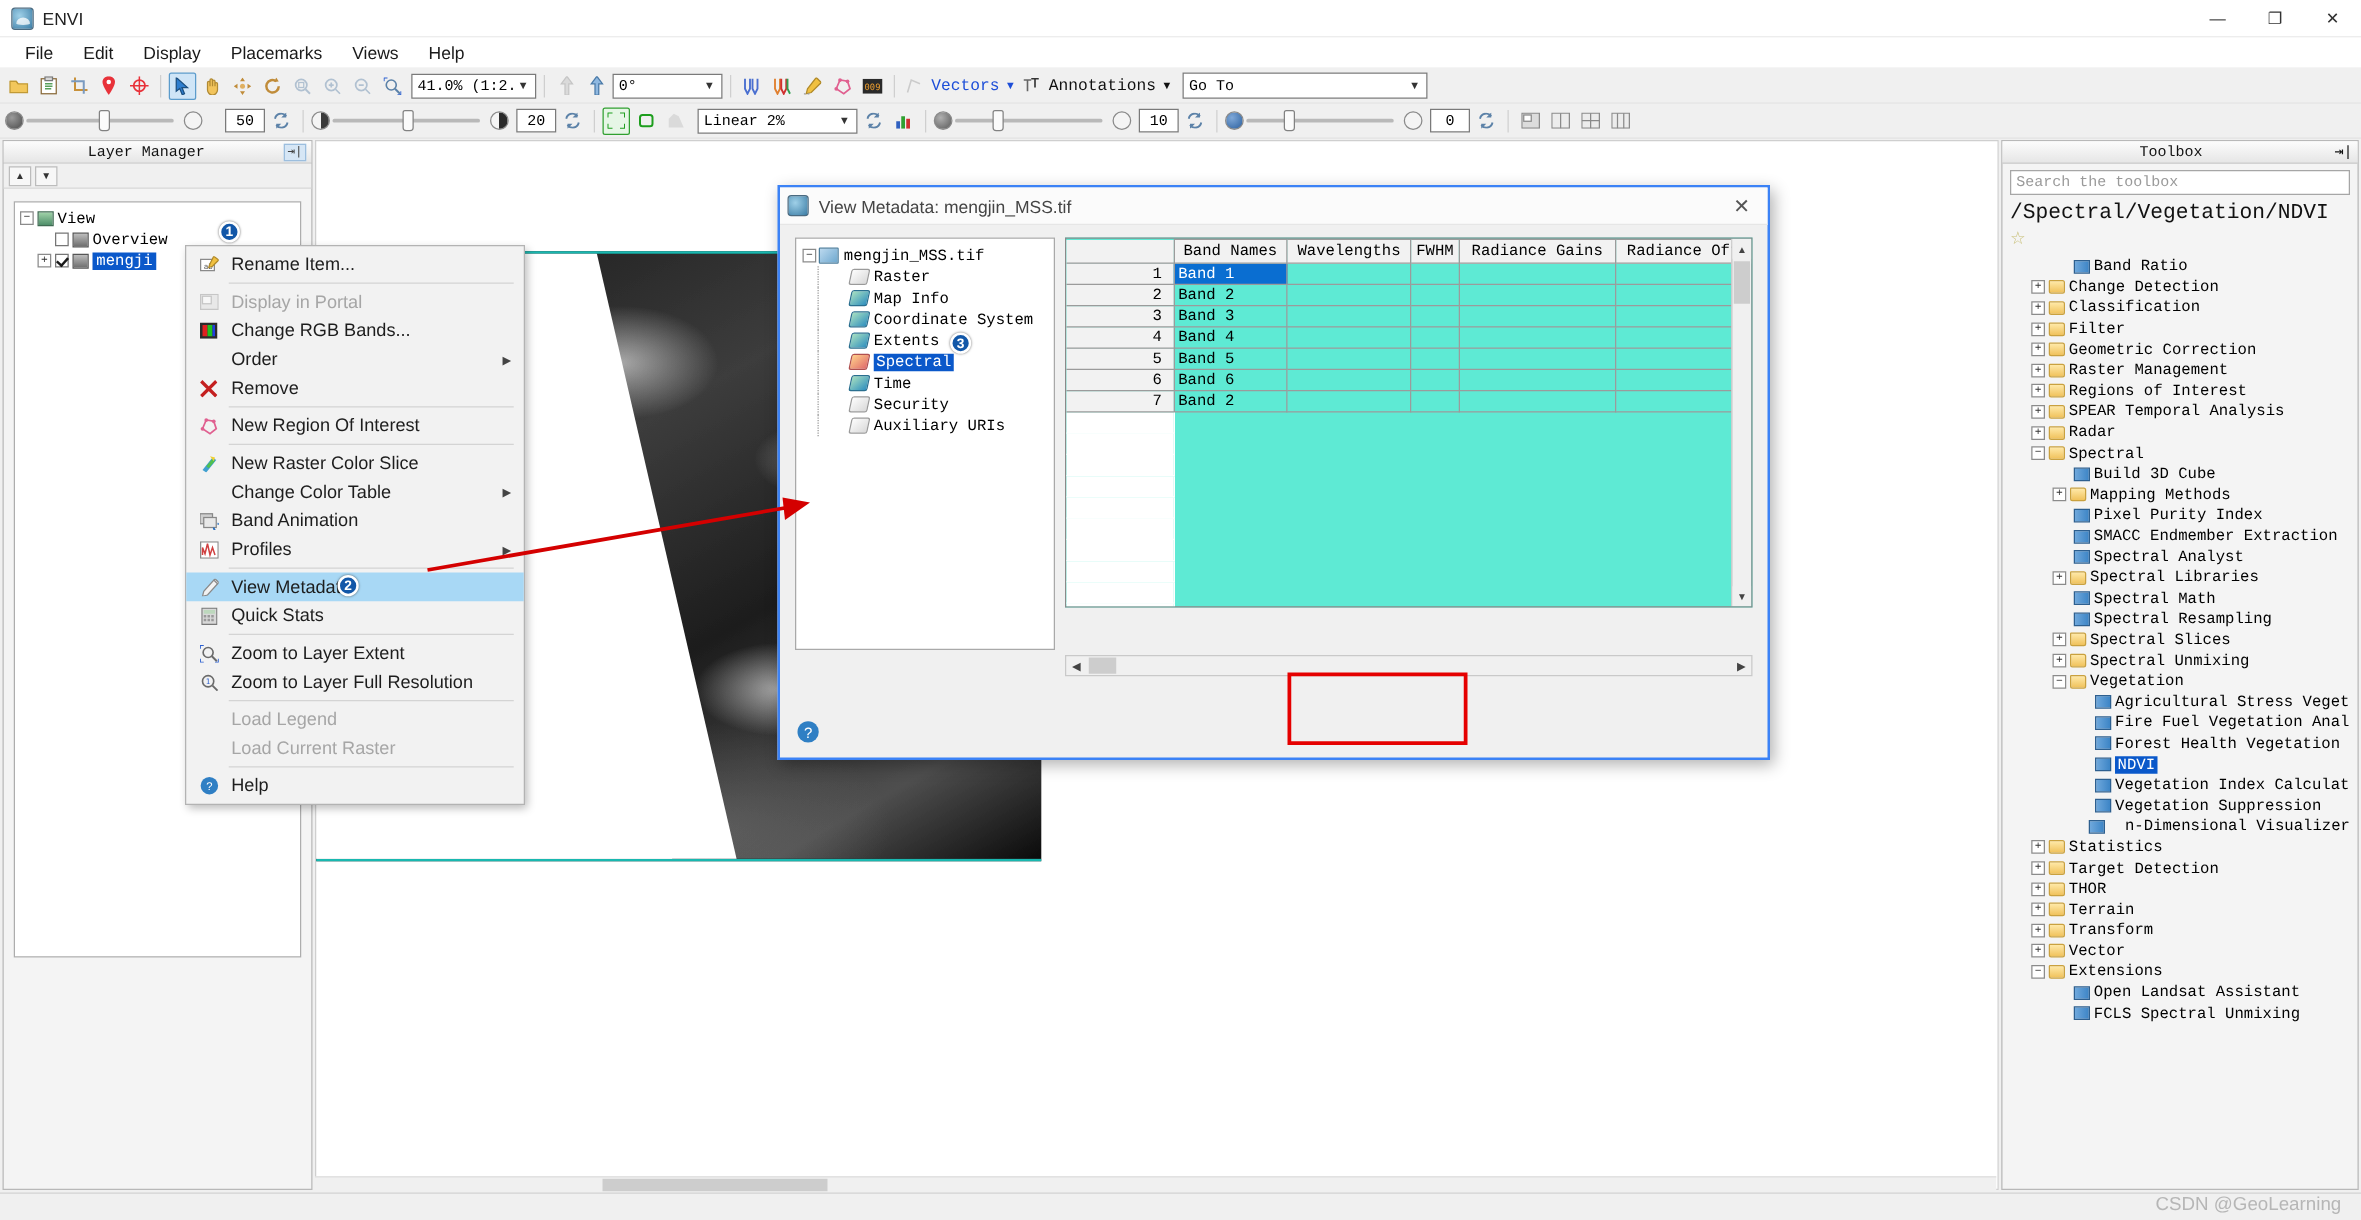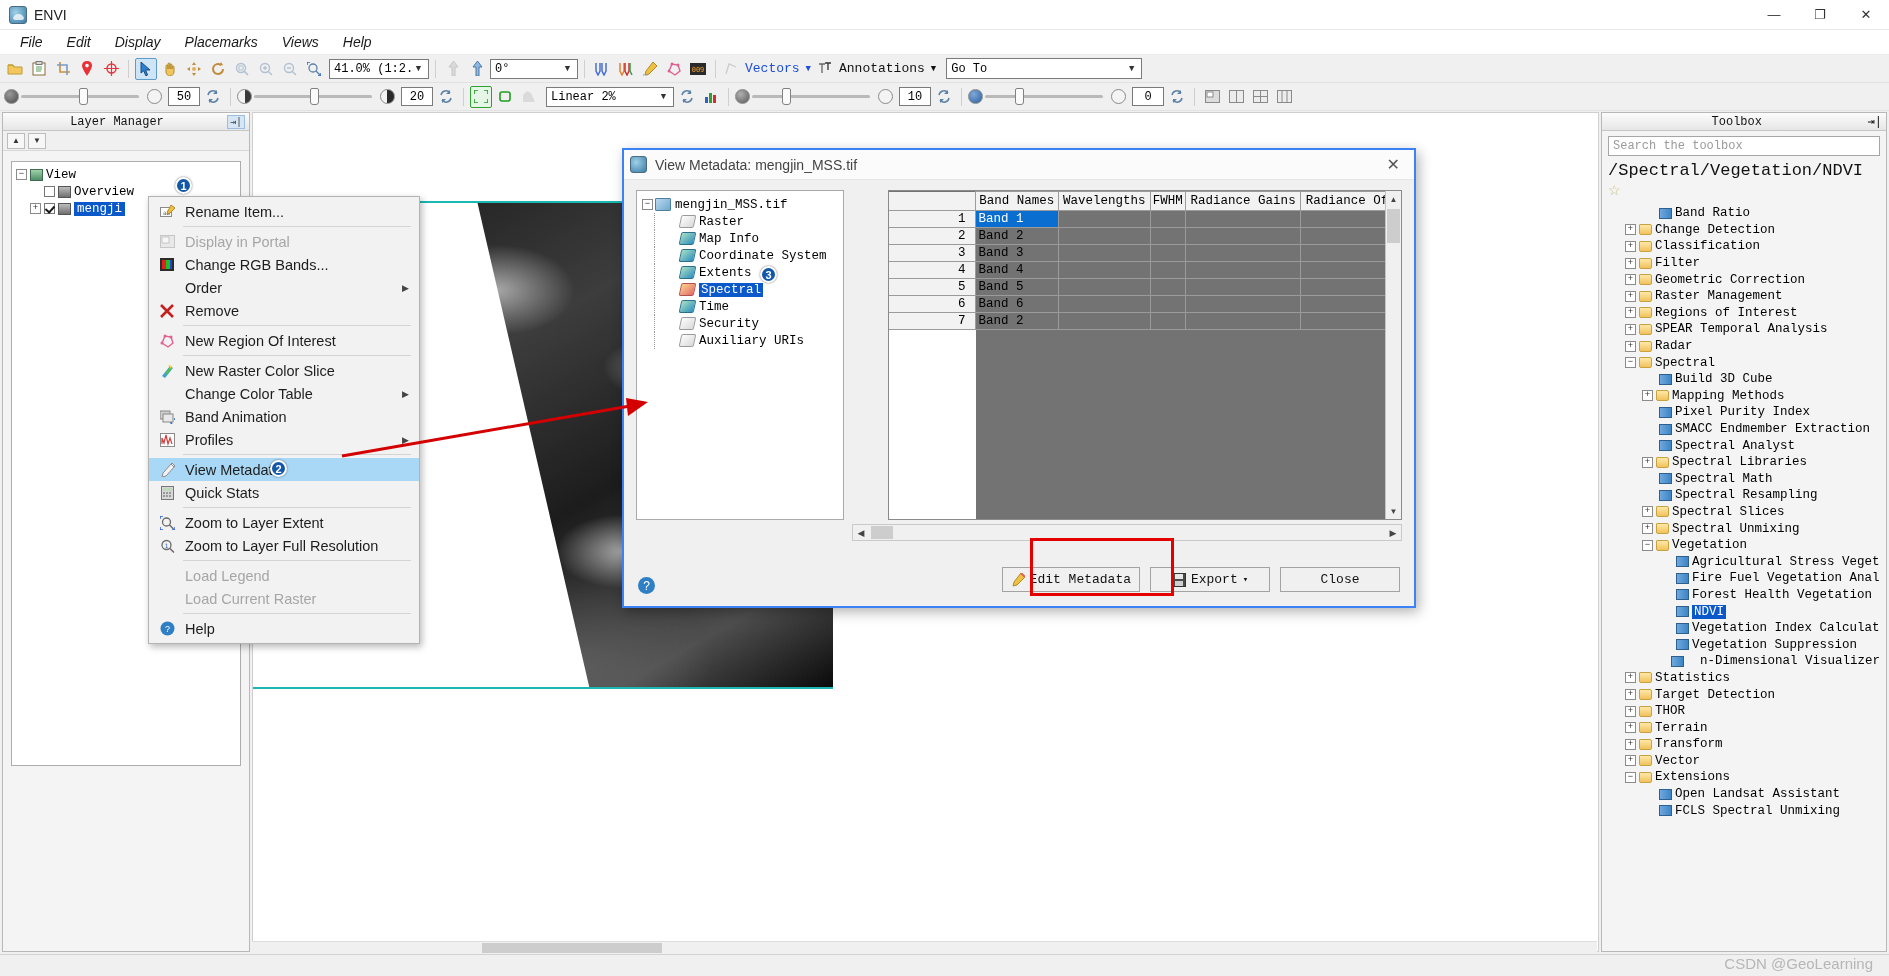--- a/index.html
+++ b/index.html
@@ -33,21 +33,21 @@
     width:46px;height:30px;display:flex;align-items:center;justify-content:center;
     color:#333;font-size:13px;
   }
   #winbtns .wb.close{ color:#333; }
 
   
   #menubar{
     height:25px;background:#ffffff;display:flex;align-items:center;padding-left:8px;
     border-bottom:1px solid #ececec;
   }
-  #menubar .mi{ padding:3px 12px;font-size:14px;color:#1a1a1a;font-style:italic; }
+  #menubar .mi{ padding:3px 12px;font-size:14px;color:#1a1a1a; }
 
   
   .toolbar{
     height:28px;background:#f0f0f0;display:flex;align-items:center;
     padding:0 4px;gap:2px;border-bottom:1px solid #e2e2e2;
   }
   .tbtn{
     width:22px;height:22px;display:flex;align-items:center;justify-content:center;
     font-size:13px;line-height:1;border:1px solid transparent;border-radius:2px;
     color:#555;
@@ -247,22 +247,22 @@
     background:linear-gradient(135deg,#fdfdfd,#d9d9d9);border:1px solid #9a9a9a;
     transform:skewX(-12deg);border-radius:2px;
   }
   .mdtag.globe{ background:linear-gradient(135deg,#a8e0c0,#2f8fbf); border-color:#2a6f8f; }
   .mdtag.spec{ background:linear-gradient(135deg,#ffd08a,#e06b6b); border-color:#b04f4f; }
   .mdindent{ width:26px;flex:0 0 auto; }
   .mdsel{ background:#0a58ca;color:#ffffff;padding:0 2px; }
 
   
   #mdtable{
-    position:absolute;left:228px;top:40px;right:12px;height:330px;
-    border:1px solid #8a8a8a;background:#737373;overflow:hidden;margin-left:36px;
+    position:absolute;left:228px;top:40px;right:12px;height:296px;
+    border:1px solid #8a8a8a;background:#5eead4;overflow:hidden;
   }
   #mdtable table{ border-collapse:collapse;width:100%;
     font-family:"Liberation Mono", monospace;font-size:12.5px;color:#000; }
   #mdtable th{
     background:#f2f2f2;border:1px solid #9b9b9b;height:19px;font-weight:normal;
     font-family:"Liberation Mono", monospace;font-size:12.5px;
   }
   #mdtable td{ border:1px solid #9b9b9b;height:17px;padding:0 3px; }
   #mdtable td.rowhdr{
     background:#f2f2f2;text-align:right;padding-right:9px;border-left:none;width:86px;
@@ -504,21 +504,21 @@
 </div>
 
 <div class="toolbar">
   <div class="circ" style="background:radial-gradient(circle at 35% 32%,#9a9a9a,#4a4a4a);"></div>
   <div class="sld">
     <div class="track">
         <div class="knob" style="left:58px;"></div>
       </div>
   </div>
   <div class="circ" style="background:#f4f4f4;margin-left:6px;"></div>
-  <div class="txtbox" style="width:32px;margin-left:4px;">50</div>
+  <div class="txtbox" style="width:32px;margin-left:16px;">50</div>
   <div class="tbtn">
     <svg width="14" height="13" viewBox="0 0 14 13">
         <path d="M2 5a5 5 0 019-2" fill="none" stroke="#5c82a8" stroke-width="1.5"></path>
         <path d="M12 8a5 5 0 01-9 2" fill="none" stroke="#5c82a8" stroke-width="1.5"></path>
         <path d="M11 0v4h-4zM3 13V9h4z" fill="#5c82a8"></path>
       </svg>
   </div>
   <div class="tsep"></div>
   <div class="circ" style="background:linear-gradient(90deg,#f4f4f4 50%,#3a3a3a 50%);"></div>
   <div class="sld">
@@ -1259,41 +1259,20 @@
   </div>
 
   <div class="hscroll">
     <span class="lt">◀</span>
     <span class="thumb"></span>
     <span class="rt" style="margin-left:auto;">▶</span>
   </div>
 
   <div id="mdhelp">?</div>
 
-  <div id="mdbtns">
-    <div class="dbtn">
-      <svg width="14" height="14" viewBox="0 0 14 14">
-          <path d="M10 0l4 4-8 8-4 1 1-4z" fill="#f0c040" stroke="#b08a2a"></path>
-          <path d="M10 0l4 4" stroke="#e06060" stroke-width="2"></path>
-        </svg>
-      <span>Edit Metadata</span>
-    </div>
-    <div class="dbtn">
-      <svg width="14" height="14" viewBox="0 0 14 14">
-          <rect x="0.5" y="0.5" width="13" height="13" fill="#4a4a4a" stroke="#333"></rect>
-          <rect x="3" y="1" width="8" height="5" fill="#e8e8e8"></rect>
-          <rect x="3" y="8" width="8" height="5" fill="#cfcfcf"></rect>
-        </svg>
-      <span>Export</span>
-      <span style="font-size:9px;">▾</span>
-    </div>
-    <div class="dbtn">
-      <span>Close</span>
-    </div>
-  </div>
 </div>
 
 <div id="redbox"></div>
 
 <svg id="arrow">
   <line x1="12" y1="66" x2="300" y2="16" stroke="#d40000" stroke-width="3"></line>
   <polygon points="318,12 296,8 298,26" fill="#d40000"></polygon>
 </svg>
 
 <div class="badge" style="left:175px;top:177px;">1</div>

